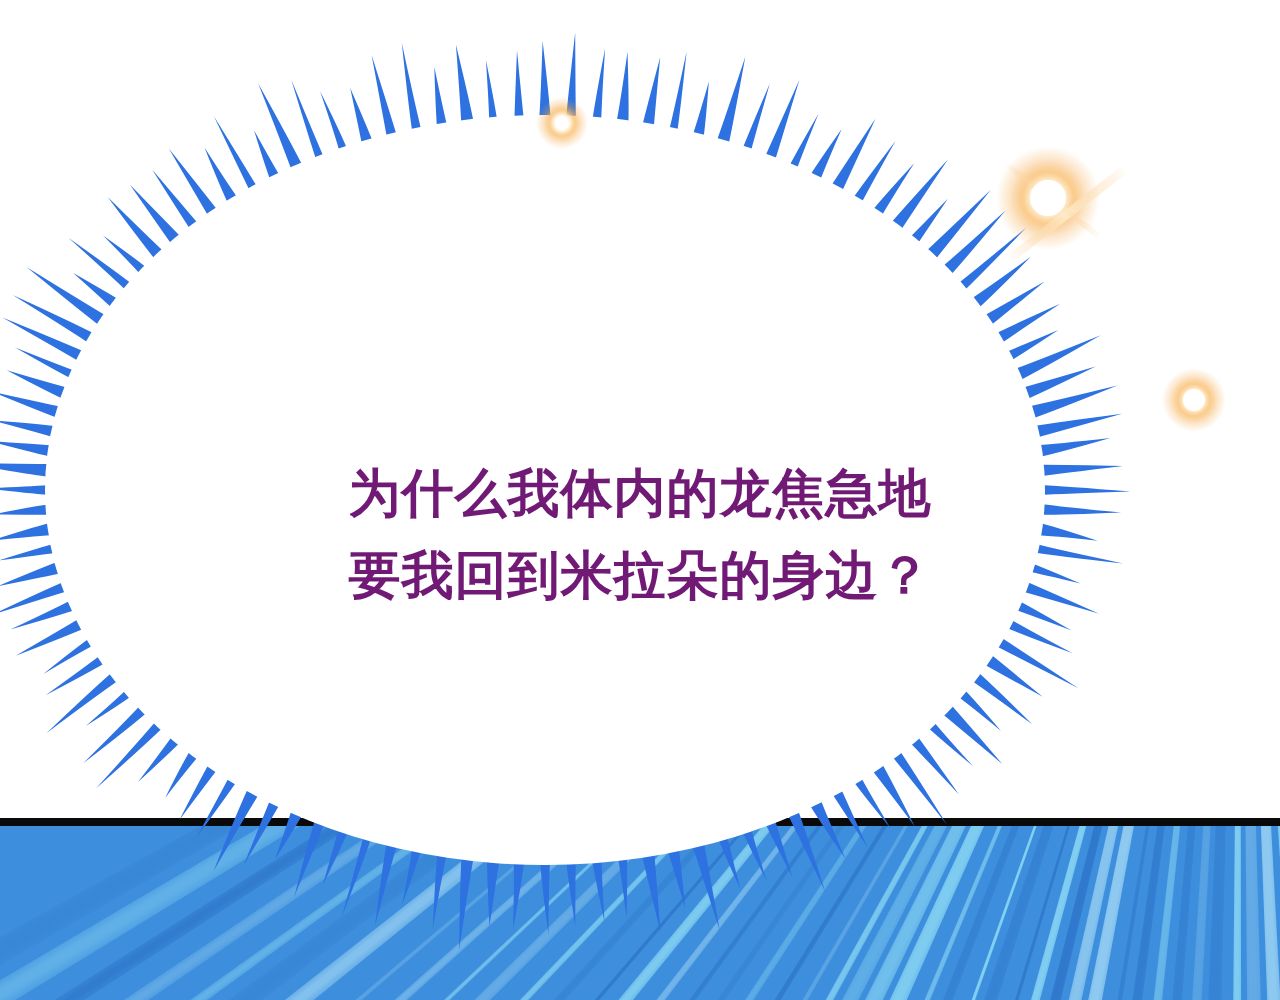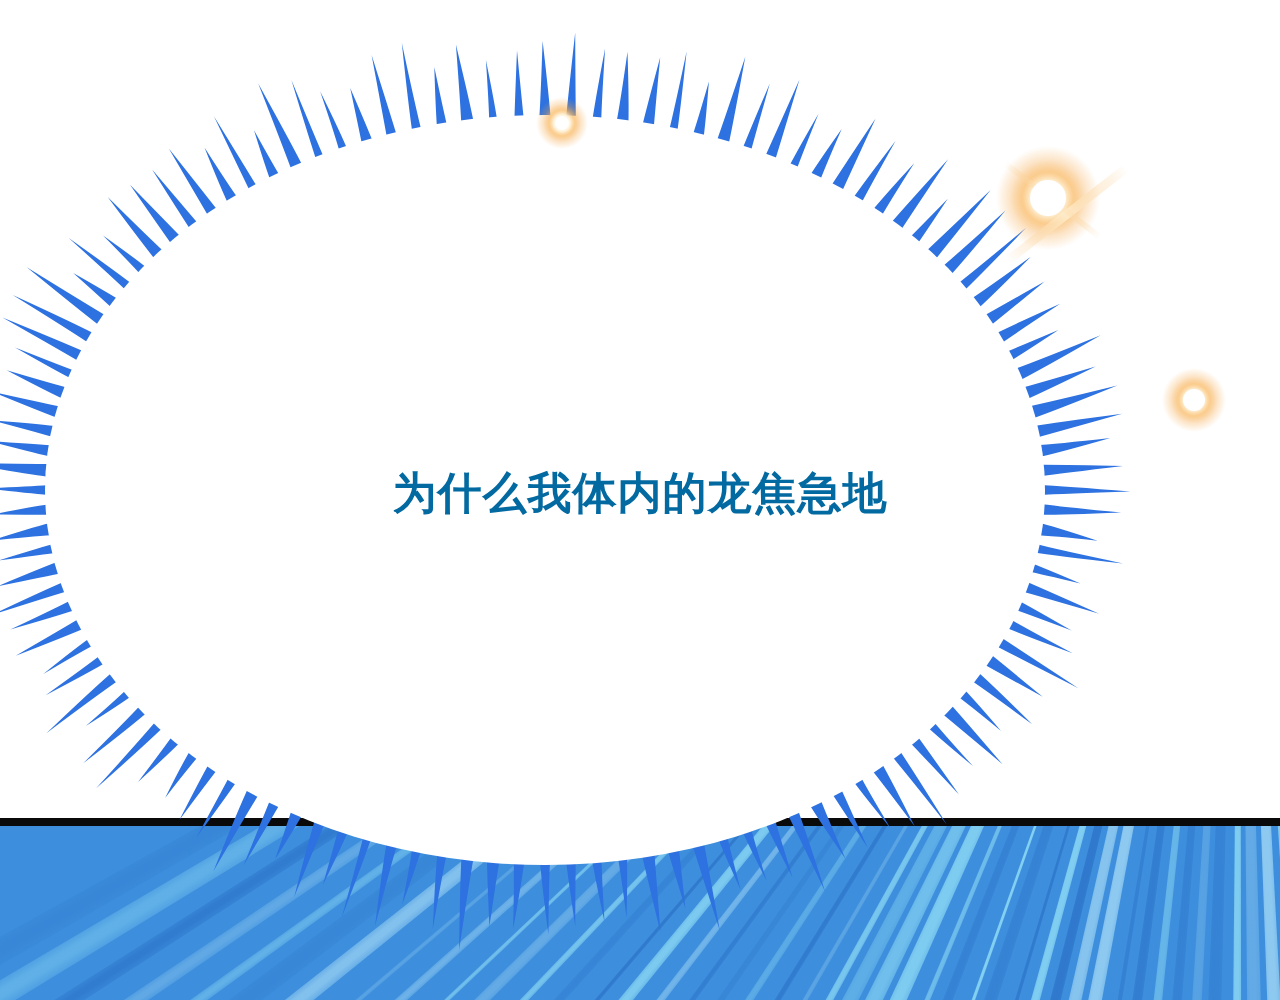--- a/index.html
+++ b/index.html
@@ -31,22 +31,22 @@
     position: absolute;
     left: 0;
     top: 452px;
     width: 1280px;
     text-align: center;
     z-index: 40;
     pointer-events: none;
   }
   #speech-text .line {
     display: block;
-    color: #0369a1;
-    font-size: 44px;
+    color: #701a75;
+    font-size: 52px;
     line-height: 82px;
     letter-spacing: 1px;
     font-weight: 700;
     white-space: pre;
   }
 </style>
 </head>
 <body>
 
 <div id="comic-panel">
@@ -539,15 +539,16 @@
         </g>
         <g>
           <circle cx="1194" cy="400" r="32" fill="url(#orbGlow)"></circle>
           <circle cx="1194" cy="400" r="11" fill="#ffffff"></circle>
         </g>
       </g>
   </svg>
 
   <div id="speech-text">
     <span class="line">为什么我体内的龙焦急地</span>
+    <span class="line">要我回到米拉朵的身边？</span>
   </div>
 
 </div>
 
 </body></html>

